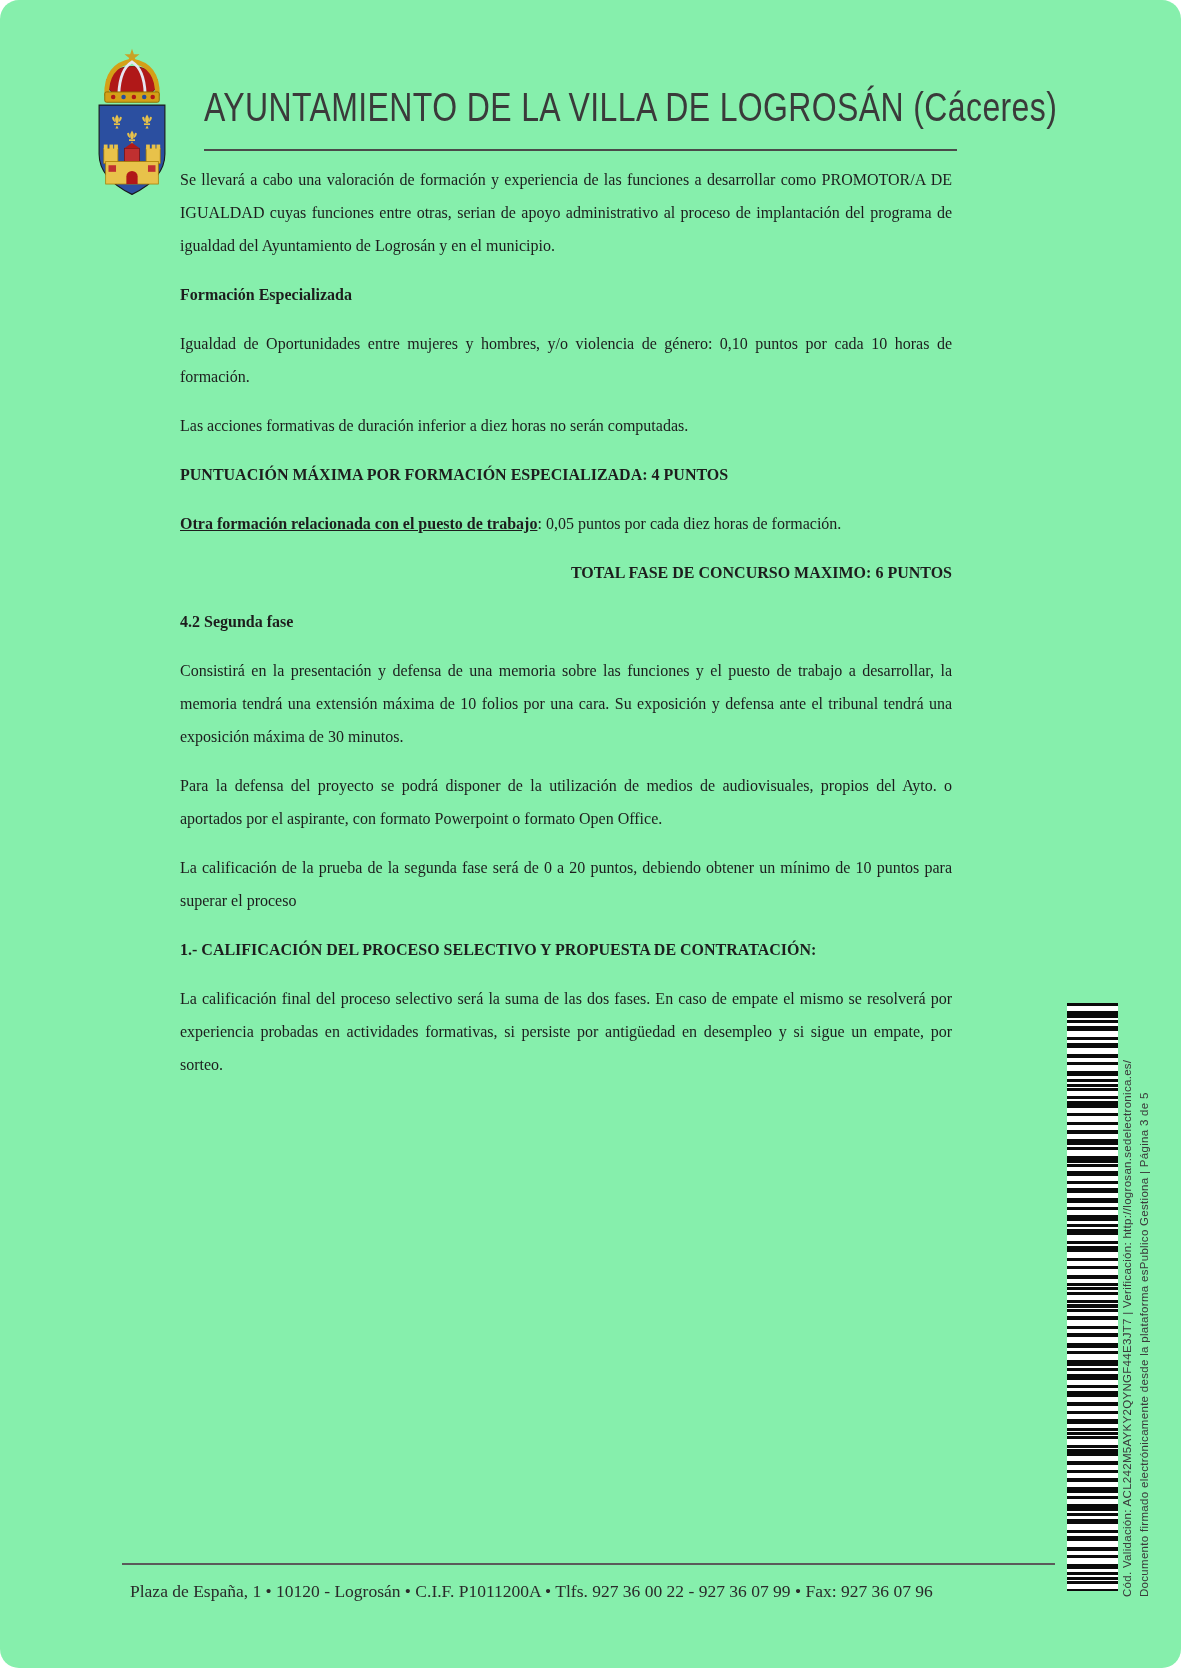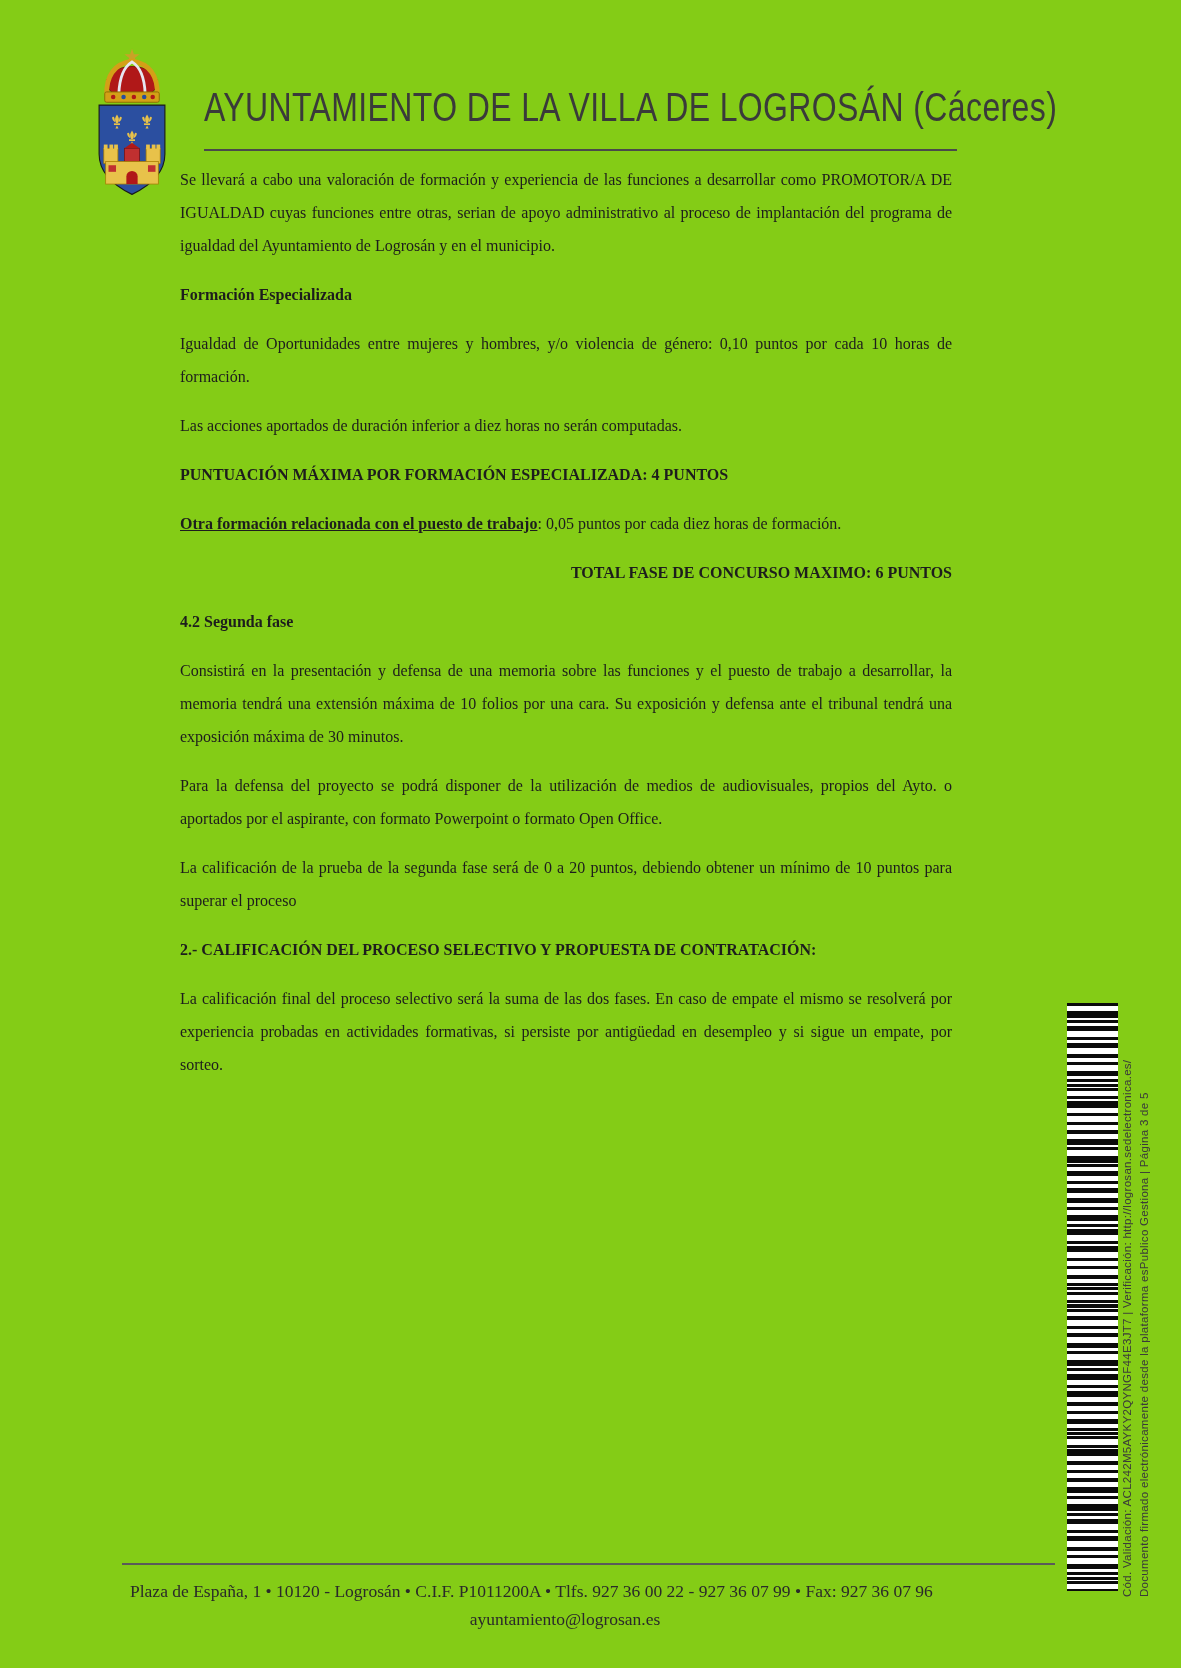--- a/index.html
+++ b/index.html
@@ -4,21 +4,21 @@
 <style>
   html,body{margin:0;padding:0;}
   body{
     width:1181px;height:1668px;
     background:#ffffff;
     font-family:"Liberation Serif", serif;
     color:#1d1d1d;
     position:relative;
     overflow:hidden;
   }
-  .page{position:absolute;inset:0;background:#84cc16;}
+  .page{position:absolute;inset:0;background:#86efac;border-radius:19px;}
 
   
   .logo{position:absolute;left:85px;top:46px;width:94px;height:152px;}
   .title{
     position:absolute;left:204px;top:84px;
     font-family:"Liberation Sans", sans-serif;
     font-size:41px;font-weight:400;color:#3a3a3a;
     white-space:nowrap;letter-spacing:0.5px;
     transform:scaleX(0.78);transform-origin:left center;
   }
@@ -131,46 +131,45 @@
   <div class="title">AYUNTAMIENTO DE LA VILLA DE LOGROSÁN (Cáceres)</div>
   <div class="title-rule"></div>
 
   <div class="content">
     <p>Se llevará a cabo una valoración de formación y experiencia de las funciones a desarrollar como PROMOTOR/A DE IGUALDAD cuyas funciones entre otras, serian de apoyo administrativo al proceso de implantación del programa de igualdad del Ayuntamiento de Logrosán y en el municipio.</p>
 
     <p class="h">Formación Especializada</p>
 
     <p>Igualdad de Oportunidades entre mujeres y hombres, y/o violencia de género: 0,10 puntos por cada 10 horas de formación.</p>
 
-    <p>Las acciones aportados de duración inferior a diez horas no serán computadas.</p>
+    <p>Las acciones formativas de duración inferior a diez horas no serán computadas.</p>
 
     <p class="h">PUNTUACIÓN MÁXIMA POR FORMACIÓN ESPECIALIZADA: 4 PUNTOS</p>
 
     <p><span class="b">Otra formación relacionada con el puesto de trabajo</span><span>:  0,05 puntos por cada diez horas de formación.</span></p>
 
 
     <p class="h right">TOTAL FASE DE CONCURSO MAXIMO: 6 PUNTOS</p>
 
     <p class="h">4.2 Segunda fase</p>
 
     <p>Consistirá en la presentación y defensa de una memoria sobre las funciones y el puesto de trabajo a desarrollar, la memoria tendrá una extensión máxima de 10 folios por una cara. Su exposición y defensa ante el tribunal tendrá una exposición máxima de 30 minutos.</p>
 
     <p>Para la defensa del proyecto se podrá disponer de la utilización de medios de audiovisuales, propios del Ayto. o aportados por el aspirante, con formato Powerpoint o formato Open Office.</p>
 
     <p>La calificación de la prueba de la segunda fase será de 0 a 20 puntos, debiendo obtener un mínimo de 10 puntos para superar el proceso</p>
 
 
-    <p class="h">2.-  CALIFICACIÓN  DEL  PROCESO  SELECTIVO  Y  PROPUESTA  DE CONTRATACIÓN:</p>
+    <p class="h">1.-  CALIFICACIÓN  DEL  PROCESO  SELECTIVO  Y  PROPUESTA  DE CONTRATACIÓN:</p>
 
     <p>La calificación final del proceso selectivo será la suma de las dos fases. En caso de empate el mismo se resolverá por experiencia probadas en actividades formativas, si persiste por antigüedad en desempleo y si sigue un empate, por sorteo.</p>
   </div>
 
   <div class="barcode"></div>
   <div class="vert-text">
     <div>Cód. Validación: ACL242M5AYKY2QYNGF44E3JT7 | Verificación: http://logrosan.sedelectronica.es/</div>
     <div>Documento firmado electrónicamente desde la plataforma esPublico Gestiona | Página 3 de 5</div>
   </div>
 
   <div class="footer-rule"></div>
   <div class="footer-address">Plaza de España, 1  •  10120 - Logrosán  •  C.I.F. P1011200A  •  Tlfs. 927 36 00 22  -  927 36 07 99  •  Fax: 927 36 07 96</div>
-  <div class="footer-email">ayuntamiento@logrosan.es</div>
 
 </div>
 
 </body></html>

